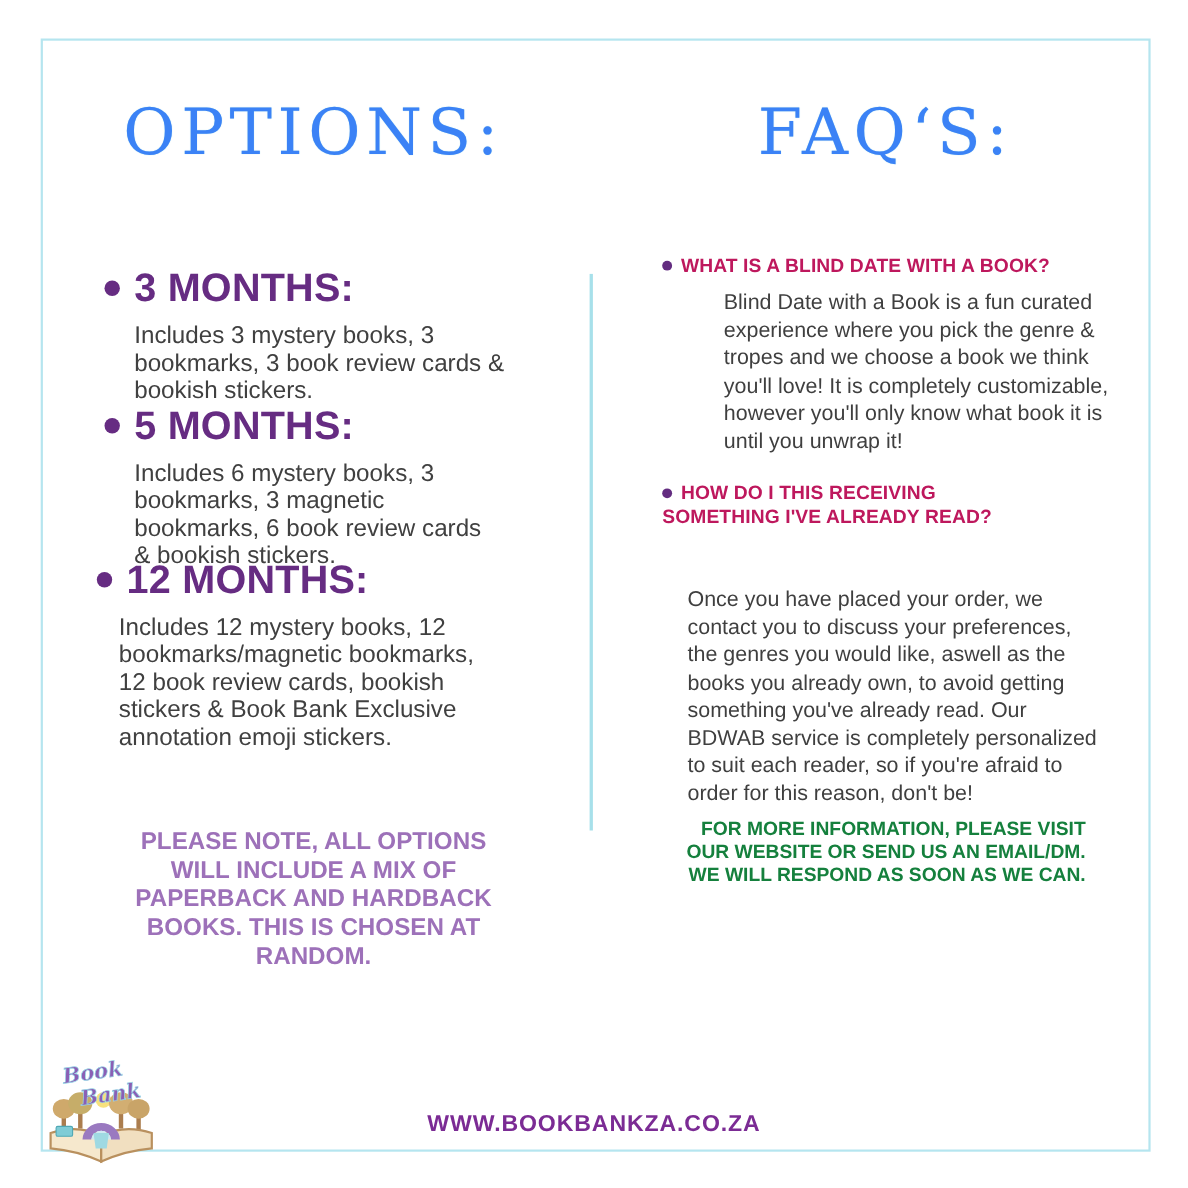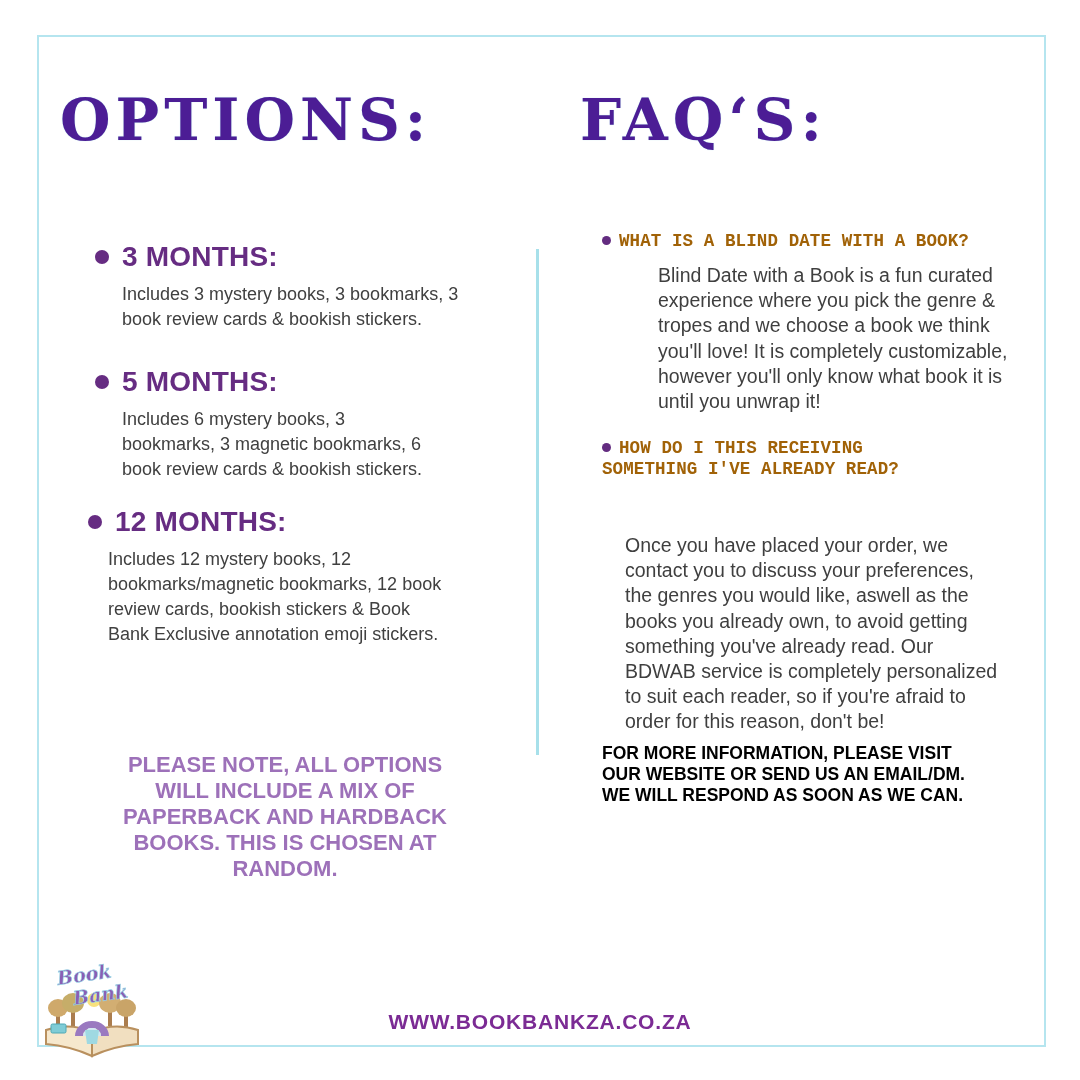--- a/index.html
+++ b/index.html
@@ -9,56 +9,56 @@
   }
   .frame {
     position:absolute; left:37px; top:35px; width:1005px; height:1008px;
     border:2px solid #b5e5ef; pointer-events:none;
   }
   .divider {
     position:absolute; left:536px; top:249px; width:3px; height:506px;
     background:#a7e0ea;
   }
   .stamp-title {
-    position:absolute; font-family:"DejaVu Serif", serif; font-weight:700;
-    font-size:58px; letter-spacing:5px; color:#4c1d95; 
+    position:absolute; font-family:"DejaVu Serif", serif; font-weight:400;
+    font-size:58px; letter-spacing:5px; color:#3b82f6; text-align:center;
     text-shadow:0 0 1px #a3dce9;
   }
   .stamp-title.options { left:60px; top:86px; width:450px; }
   .stamp-title.faqs    { left:580px; top:86px; width:450px; }
 
   .option { position:absolute; }
   .opt-head { display:flex; align-items:center; gap:13px; color:#662c82;
-              font-weight:700; font-size:28px; letter-spacing:0.2px; }
+              font-weight:700; font-size:36px; letter-spacing:0.2px; }
   .opt-bullet { width:14px; height:14px; border-radius:50%; background:#662c82; flex:0 0 auto; }
   .opt-body { margin-top:9px; padding-left:27px; color:#404040;
-              font-size:18px; line-height:25px; }
+              font-size:22px; line-height:25px; }
   .option.o1 { left:95px; top:241px; width:385px; }
   .option.o2 { left:95px; top:366px; width:345px; }
   .option.o3 { left:88px; top:506px; width:360px; }
   .option.o3 .opt-body { padding-left:20px; }
 
   .options-note {
     position:absolute; left:105px; top:752px; width:360px; text-align:center;
     color:#9d71b9; font-weight:700; font-size:22px; line-height:26px;
   }
 
-  .faq-q { position:absolute; color:#a16207; font-weight:700; font-size:17.5px;
-           line-height:21px; letter-spacing:0.1px;font-family:Liberation Mono, monospace; }
+  .faq-q { position:absolute; color:#be185d; font-weight:700; font-size:17.5px;
+           line-height:21px; letter-spacing:0.1px; }
   .q-bullet { display:inline-block; width:9px; height:9px; border-radius:50%;
               background:#632c80; margin-right:8px; vertical-align:1px; }
   .faq-a { position:absolute; color:#3f3f3f; font-size:19.5px; line-height:25.2px; }
   .faq-q.q1 { left:602px; top:231px; width:400px; }
   .faq-a.a1 { left:625px; top:263px; width:374px;margin-left:33px; }
   .faq-q.q2 { left:602px; top:438px; width:345px; }
   .faq-a.a2 { left:625px; top:497px; width:377px;margin-top:36px; }
 
   .faq-footer {
     position:absolute; left:602px; top:743px; width:385px;
-    color:#000000; font-weight:700; font-size:17.5px; line-height:21px;
+    color:#15803d; font-weight:700; font-size:17.5px; line-height:21px;text-align:right;
   }
 
   .website {
     position:absolute; left:0; top:988px; width:1080px; text-align:center;
     color:#7b2b94; font-weight:700; font-size:21px; letter-spacing:0.8px;margin-top:22px;
   }
 
   .logo { position:absolute; left:38px; top:952px; width:110px; height:115px; }
 </style>
 </head>

